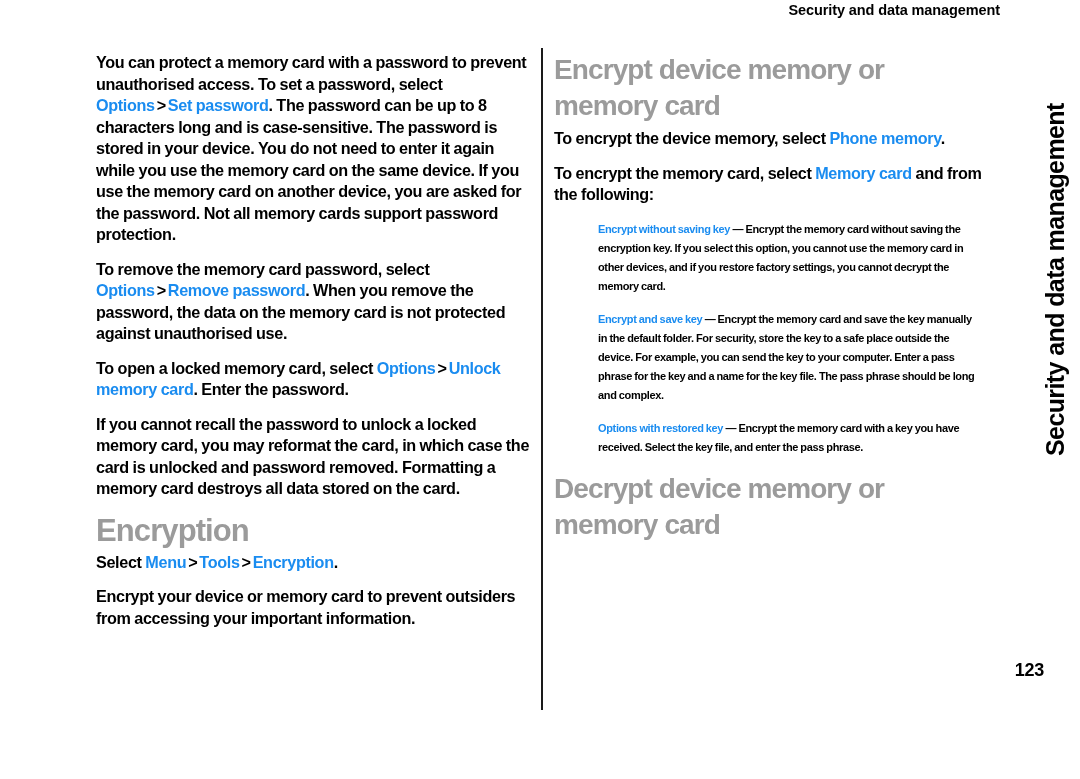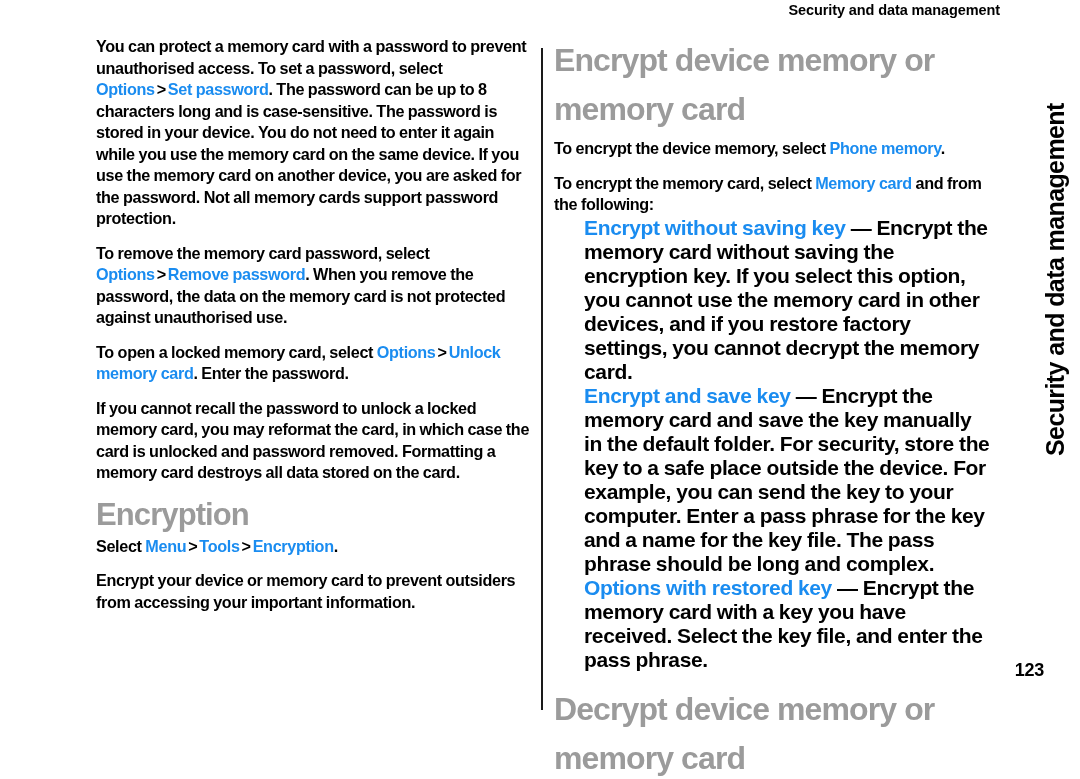--- a/index.html
+++ b/index.html
@@ -55,64 +55,64 @@
     left: 541px;
     top: 48px;
     width: 2px;
     height: 662px;
     background: #1a1a1a;
   }
 
   
   .col {
     position: absolute;
-    top: 36px;
+    top: 52px;
     width: 440px;
   }
   .col-left  { left: 96px; }
   .col-right { left: 554px; }
 
   
   p.body {
     margin: 0 0 13px 0;
     font-size: 16.2px;
     line-height: 21.5px;
     font-weight: bold;
     letter-spacing: -0.35px;
     color: #000;
     word-spacing: -0.4px;
   }
   p.body.tight { margin-bottom: 0; }
 
   h2.section {
     margin: 0 0 4px 0;
-    font-size: 32px;
-    line-height: 49px;
+    font-size: 28px;
+    line-height: 36px;
     font-weight: bold;
     letter-spacing: -0.9px;
     color: #9b9b9b;
   }
   h2.section.big {
     font-size: 31px;
     line-height: 35px;
   }
 
   
   ul.opt-list {
     list-style: none;
     margin: 0 0 13px 0;
     padding: 0 0 0 30px;
   }
   ul.opt-list li {
-    font-size: 21px;
-    line-height: 24px;
+    font-size: 11px;
+    line-height: 19px;
     font-weight: bold;
     letter-spacing: -0.35px;
     word-spacing: -0.4px;
-    margin: 0;
+    margin: 14px;
   }
 
   .lnk {
     color: #1a8cf0;
     font-weight: bold;
   }
   .sep {
     color: #000;
     font-weight: bold;
     padding: 0 2px;

